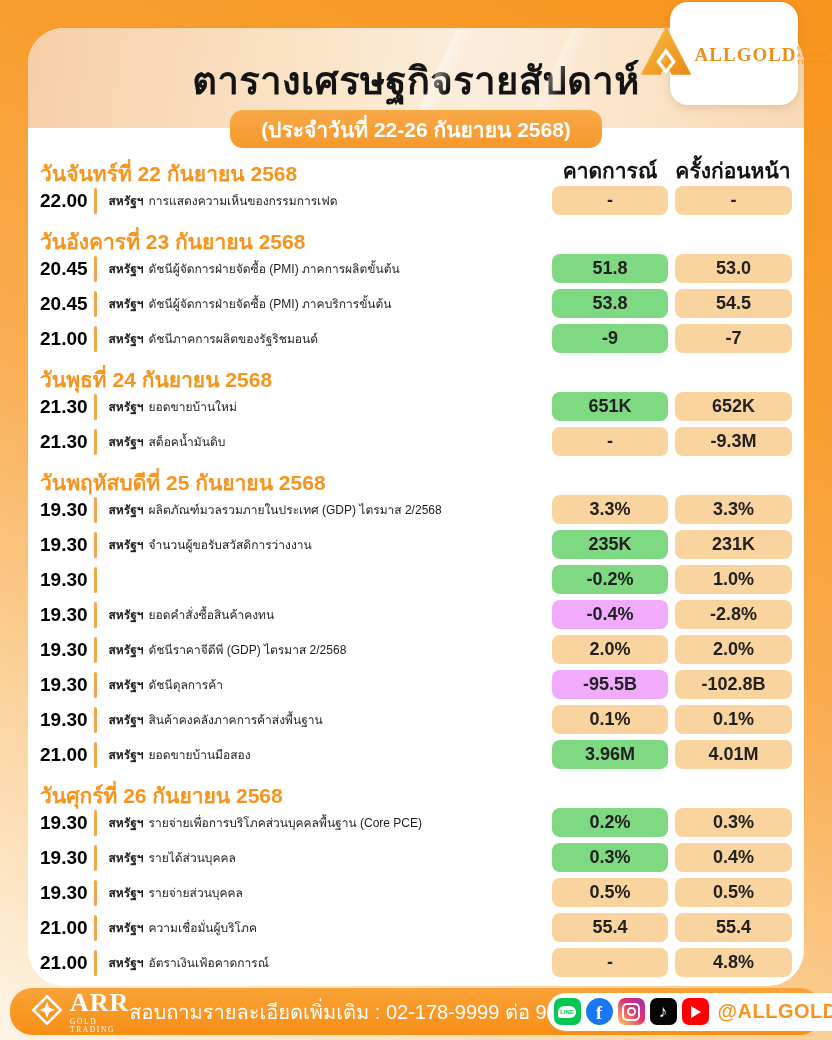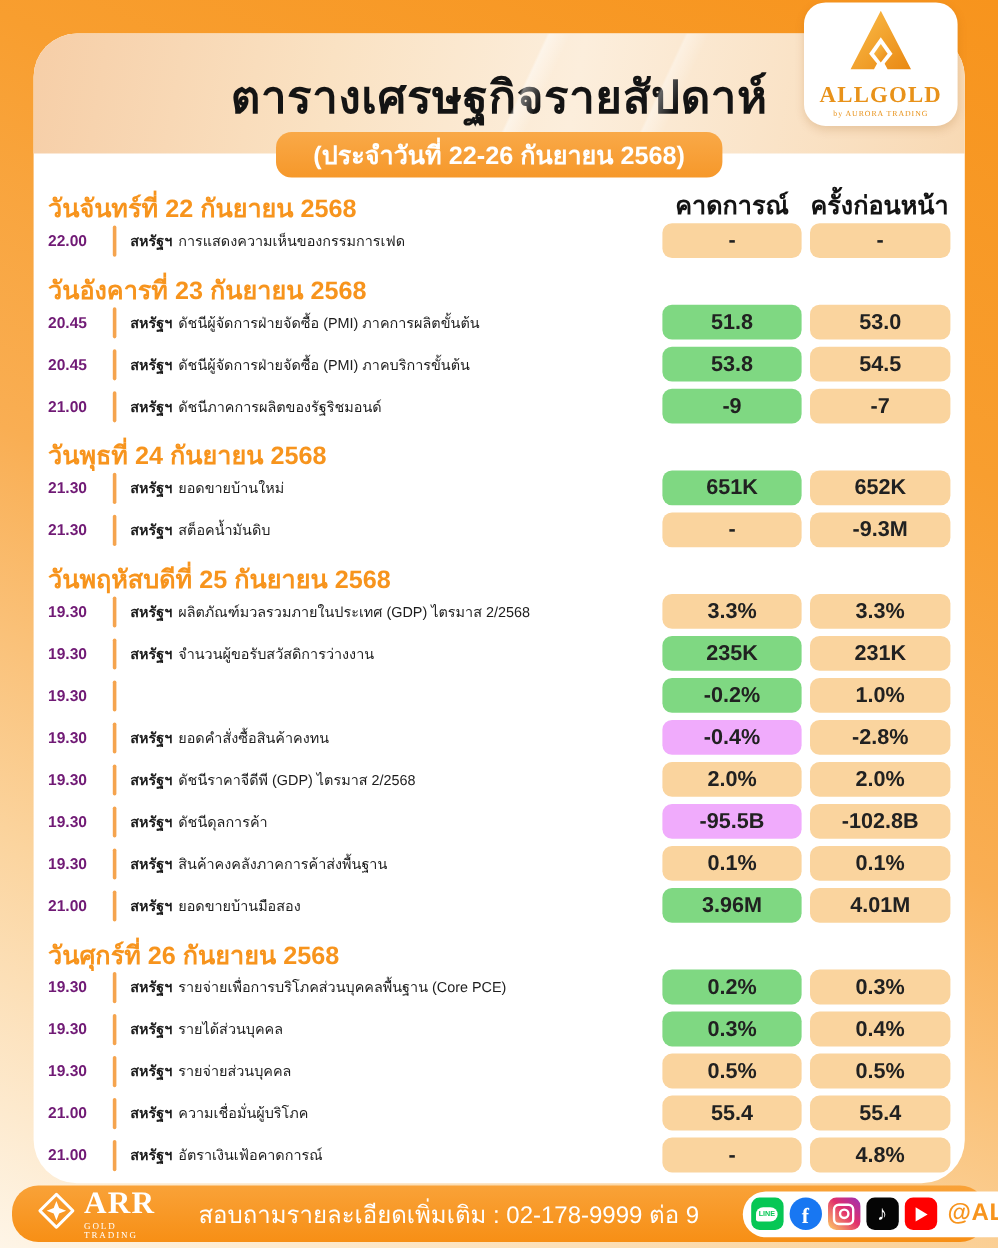--- a/index.html
+++ b/index.html
@@ -15,48 +15,48 @@
     background:linear-gradient(115deg,transparent 52%,rgba(255,255,255,.45) 52.3%,transparent 54.5%),
                linear-gradient(115deg,transparent 66%,rgba(255,255,255,.35) 66.3%,transparent 68.5%);}
   .page-title{padding-top:22px;text-align:center;font-size:38px;font-weight:800;color:#141414;letter-spacing:.5px;}
 
   .subtitle-pill{position:absolute;left:202px;top:82px;width:372px;height:38px;border-radius:13px;
     background:linear-gradient(180deg,#F9A948,#F6982A);color:#fff;font-size:21px;font-weight:700;
     display:flex;align-items:center;justify-content:center;z-index:4;}
 
   
   .logo-card{position:absolute;left:642px;top:-26px;width:128px;height:103px;background:#fff;border-radius:18px;
-    box-shadow:0 3px 8px rgba(150,80,0,.18);display:flex;flex-direction:column;align-items:center;justify-content:center;z-index:6;}
+    box-shadow:0 3px 8px rgba(150,80,0,.18);display:flex;flex-direction:row;align-items:center;justify-content:center;z-index:6;}
   .logo-name{font-family:"Liberation Serif",serif;font-size:19px;font-weight:700;color:#E8921A;letter-spacing:1px;margin-top:3px;}
   .logo-tagline{font-family:"Liberation Serif",serif;font-size:6.5px;color:#E8921A;letter-spacing:.8px;margin-top:1px;}
 
   
   .content{position:absolute;left:12px;top:122px;width:752px;}
   .colhead{position:absolute;top:4px;font-size:21px;font-weight:700;color:#141414;text-align:center;}
   .colhead.forecast{left:505px;width:130px;}
   .colhead.previous{left:626px;width:134px;}
 
   .sec-date{height:33px;padding-top:7px;box-sizing:border-box;color:#F7941D;font-size:21px;font-weight:700;}
   .row{position:relative;height:35px;display:flex;align-items:center;}
-  .time{width:54px;font-size:13px;font-weight:700;color:#701a75;}
+  .time{width:54px;font-size:19px;font-weight:700;color:#000000;}
   .vline{width:2.5px;height:26px;background:#F5A44E;border-radius:2px;margin-right:12px;flex:none;}
   .desc{font-size:12px;color:#1c1c1c;white-space:nowrap;max-width:442px;overflow:hidden;}
   .desc .country{font-weight:700;margin-right:5px;}
   .pill{position:absolute;top:3px;height:29px;border-radius:8px;display:flex;align-items:center;justify-content:center;
     font-size:18px;font-weight:700;color:#212121;}
   .pill.forecast{left:512px;width:116px;}
   .pill.previous{left:635px;width:117px;}
   .pill-green{background:#7FD882;}
   .pill-orange{background:#FAD49E;}
   .pill-red{background:#f0abfc;}
 
   
   .footer{position:absolute;left:10px;top:988px;width:812px;height:47px;border-radius:22px;
     background:linear-gradient(180deg,#F9A238,#F78F15);display:flex;align-items:center;
-    padding:0 9px 0 22px;box-sizing:border-box;z-index:5;gap:36px;}
+    padding:0 9px 0 22px;box-sizing:border-box;z-index:5;}
   .brand{display:flex;align-items:center;gap:8px;}
   .brand-texts{display:flex;flex-direction:column;align-items:center;line-height:1;}
   .brand-name{font-family:"Liberation Serif",serif;font-size:26px;font-weight:700;color:#fff;letter-spacing:1px;}
   .brand-tagline{font-family:"Liberation Serif",serif;font-size:7.5px;color:#fff;letter-spacing:1.6px;margin-top:2px;}
   .contact{color:#fff;font-size:20px;font-weight:400;margin:0 auto;white-space:nowrap;}
   .social-pill{background:#fff;border-radius:20px;height:38px;display:flex;align-items:center;gap:5px;
     padding:0 13px 0 7px;flex:none;}
   .sicon{width:27px;height:27px;border-radius:7px;position:relative;display:flex;align-items:center;justify-content:center;flex:none;cursor:pointer;}
   .icon-line{background:#06C755;}
   .icon-line::before{content:"LINE";background:#fff;color:#06C755;font-size:6px;font-weight:700;

